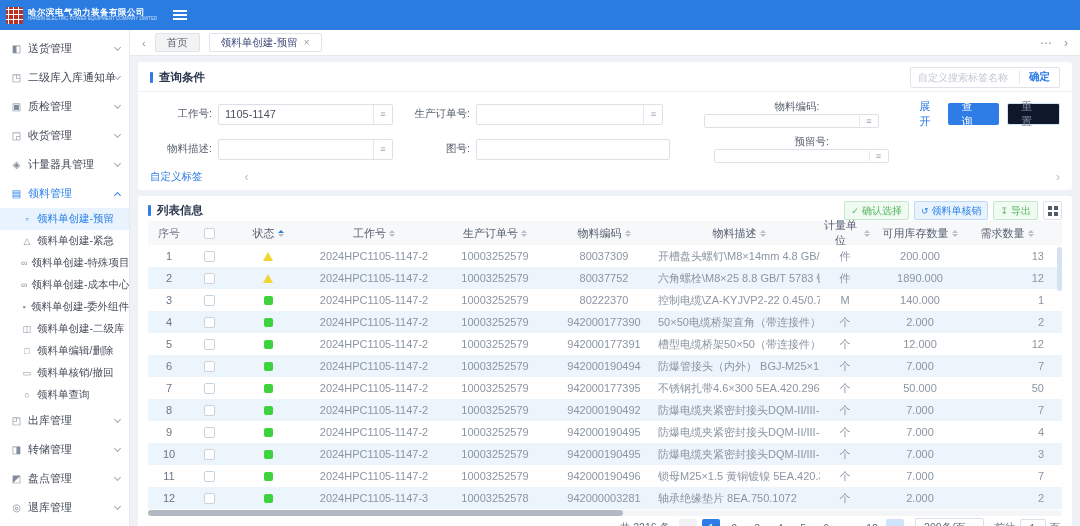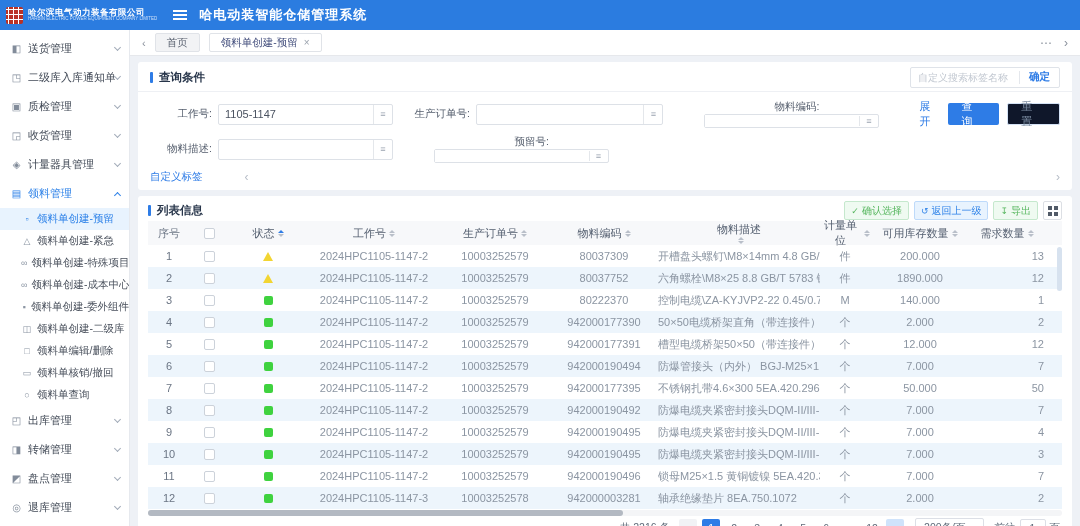--- a/index.html
+++ b/index.html
@@ -102,21 +102,21 @@
   .sort .sd { border-top:3.5px solid #b9bfc9; }
   .sort.hl .su { border-bottom-color:#2e7ce6; }
   .trow { display:flex; align-items:center; height:22px; color:#8b95a2; cursor:pointer; }
   .trow.alt { background:#edf5fc; }
   .c-seq { width:42px; text-align:center; color:#6b7584; }
   .c-check { width:38px; display:flex; justify-content:center; }
   .c-status { width:80px; display:flex; justify-content:center; }
   .c-work { width:132px; text-align:center; }
   .c-order { width:110px; text-align:center; }
   .c-code { width:108px; text-align:center; }
-  .c-desc { width:162px; text-align:left; white-space:nowrap; overflow:hidden;flex-direction:column; }
+  .c-desc { width:162px; text-align:left; white-space:nowrap; overflow:hidden; }
   .c-unit { width:50px; text-align:center; }
   .c-avail { width:100px; text-align:center; }
   .c-demand { width:82px; text-align:right; padding-right:8px; }
   .cb { width:11px; height:11px; border:1px solid #ccd2da; border-radius:2px; background:#fff; cursor:pointer; }
   .status-icon.tri { width:0; height:0; border-left:5px solid transparent; border-right:5px solid transparent; border-bottom:9px solid #f2d532; }
   .status-icon.sq { width:9px; height:9px; background:#3fd23f; border-radius:2px; }
   .vscroll { position:absolute; right:0; top:26px; width:5px; height:44px; background:#d7e2ef; border-radius:3px; }
   .hscroll { height:6px; margin:1px 0 2px; background:#f4f5f7; border-radius:3px; position:relative; }
   .hscroll .thumb { position:absolute; left:0; top:0; height:6px; width:52%; background:#b3b9c2; border-radius:3px; cursor:pointer; }
 
@@ -137,21 +137,20 @@
 </head>
 <body>
 
 <div class="header">
   <span class="logo-mark"></span>
   <span class="co-text">
     <div class="co-cn">哈尔滨电气动力装备有限公司</div>
     <div class="co-en">HARBIN ELECTRIC POWER EQUIPMENT COMPANY LIMITED</div>
   </span>
   <span class="burger"></span>
-  <span class="app-title">哈电动装智能仓储管理系统</span>
 </div>
 
 <div class="sidebar">
   <div>
   <div class="side-item">
     <span class="side-icon">◧</span>
     <span class="side-label">送货管理</span>
     <span class="chev"></span>
   </div>
 
@@ -313,20 +312,26 @@
       </span>
     </div>
     <div class="form-row">
       <span class="field fw1">
         <span class="f-label">物料描述:</span>
         <span class="f-input">
             <input value="" style="">
             <span class="f-suffix">≡</span>
           </span>
       </span>
+      <span class="field fw2">
+        <span class="f-label">图号:</span>
+        <span class="f-input">
+            <input value="" style="">
+          </span>
+      </span>
       <span class="field fw3">
         <span class="f-label">预留号:</span>
         <span class="f-input">
             <input value="" style="">
             <span class="f-suffix">≡</span>
           </span>
       </span>
     </div>
     <div class="tag-row">
       <span class="custom-tag">自定义标签</span>
@@ -338,21 +343,21 @@
   <div class="card list-card">
     <div class="list-head">
       <span class="section-title">列表信息</span>
       <span class="list-btns">
         <span class="btn-mini bm-green">
             <span class="bi">✓</span>
             <span>确认选择</span>
           </span>
         <span class="btn-mini bm-blue">
             <span class="bi">↺</span>
-            <span>返回上一级</span>
+            <span>领料单核销</span>
           </span>
         <span class="btn-mini bm-green">
             <span class="bi">↧</span>
             <span>导出</span>
           </span>
         <span class="grid-btn">
             <i></i>
             <i></i>
             <i></i>
             <i></i>

